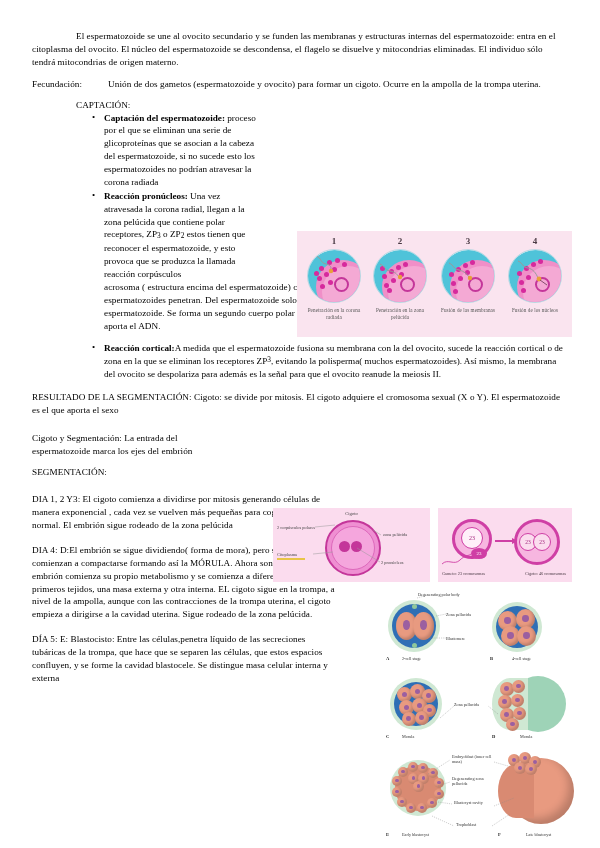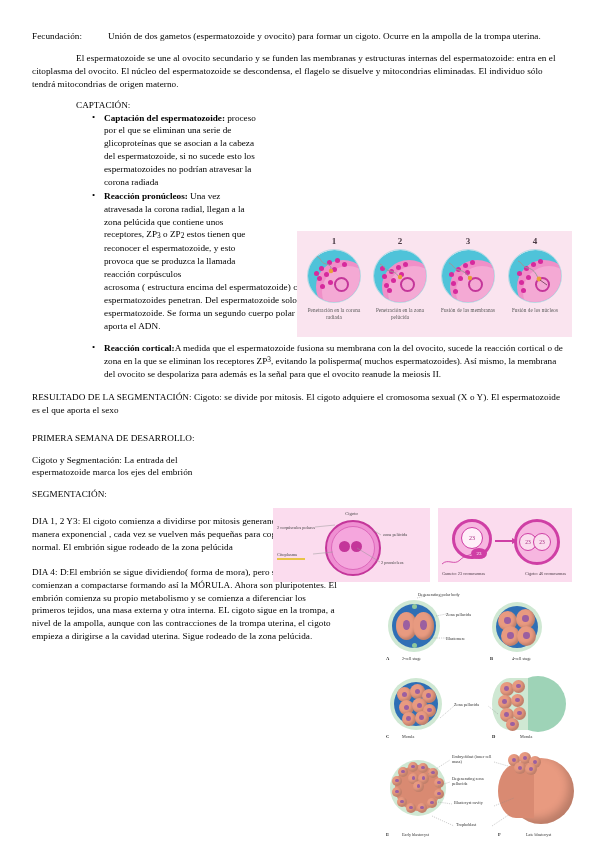--- a/index.html
+++ b/index.html
@@ -351,60 +351,60 @@
   }
 </style>
 </head>
 <body>
 
 <div id="page">
 
   <div class="doc">
 
 
+    <p class="para indent">El espermatozoide se une al ovocito secundario y se funden las membranas y estructuras internas del espermatozoide: entra en el citoplasma del ovocito. El núcleo del espermatozoide se descondensa, el flagelo se disuelve y mitocondrias eliminadas. El individuo sólo tendrá mitocondrias de origen materno.</p>
+
     <p class="para"><span>Fecundación:</span><span class="tabgap"></span><span>Unión de dos gametos (espermatozoide y ovocito) para formar un cigoto. Ocurre en la ampolla de la trompa uterina.</span></p>
-
-    <p class="para indent">El espermatozoide se une al ovocito secundario y se funden las membranas y estructuras internas del espermatozoide: entra en el citoplasma del ovocito. El núcleo del espermatozoide se descondensa, el flagelo se disuelve y mitocondrias eliminadas. El individuo sólo tendrá mitocondrias de origen materno.</p>
 
 
     <div class="captacion">CAPTACIÓN:</div>
 
     <ul class="bullets">
       <li class="narrow"><b>Captación del espermatozoide:</b><span> proceso por el que se eliminan una serie de glicoproteínas que se asocian a la cabeza del espermatozoide, si no sucede esto los espermatozoides no podrían atravesar la corona radiada</span></li>
-      <li class="narrow"><b>Reacción pronúcleos:</b><span> Una vez atravesada la corona radial, llegan a la zona pelúcida que contiene unos receptores, ZP</span><span class="sub">3</span><span> o ZP</span><span class="sub">2</span><span> estos tienen que reconocer el espermatozoide, y esto provoca que se produzca la llamada reacción corpúsculos</span></li>
+      <li class="narrow"><b>Reacción pronúcleos:</b><span> Una vez atravesada la corona radial, llegan a la zona pelúcida que contiene polar receptores, ZP</span><span class="sub">3</span><span> o ZP</span><span class="sub">2</span><span> estos tienen que reconocer el espermatozoide, y esto provoca que se produzca la llamada reacción corpúsculos</span></li>
     </ul>
 
     <p class="para" style="padding-left:72px;margin-top:0;">acrosoma ( estructura encima del espermatozoide) comienzan a formar poros en la zona pelúcida, con ello, los espermatozoides penetran. Del espermatozoide solo va a quedar la cabeza, la cola se desprende. Ocurre la entrada del espermatozoide. Se forma un segundo cuerpo polar para recoger el material genético restante.. El espermatozoide sólo aporta el ADN.</p>
 
     <ul class="bullets">
       <li><b>Reacción cortical:</b><span>A medida que el espermatozoide fusiona su membrana con la del ovocito, sucede la reacción cortical o de zona  en la que se eliminan los receptores ZP</span><span class="sup">3</span><span>, evitando la polisperma( muchos espermatozoides). Así mismo, la membrana del ovocito se despolariza para además es la señal para que el ovocito reanude la meiosis II.</span></li>
     </ul>
 
     <div class="block-gap"></div>
 
     <p class="para">RESULTADO DE LA SEGMENTACIÓN: Cigoto: se divide por mitosis. El cigoto adquiere el cromosoma sexual (X o Y). El espermatozoide es el que aporta el sexo</p>
 
     <div style="height:6px"></div>
 
-    <p class="para" style="padding-right:330px;">PRIMERA SEMANA DE DESARROLLO:</p>
 
     <p class="para" style="padding-right:330px;">Cigoto y Segmentación: La entrada del espermatozoide marca los ejes del embrión</p>
 
     <p class="para" style="padding-right:330px;">SEGMENTACIÓN:</p>
 
     <div style="height:5px"></div>
 
     <p class="para" style="padding-right:228px;">DIA 1, 2 Y3:  El cigoto comienza a dividirse por mitosis generando células de manera exponencial , cada vez se vuelven más pequeñas para coger el tamaño normal. El embrión sigue rodeado de la zona pelúcida</p>
 
     <div style="height:3px"></div>
 
     <p class="para" style="padding-right:228px;">DIA 4: D:El embrión se sigue dividiendo( forma de mora), pero sus células comienzan a compactarse formando así la MÓRULA. Ahora son pluripotentes. El embrión comienza su propio metabolismo y se comienza a diferenciar los primeros tejidos, una masa externa y otra interna. EL cigoto sigue en la trompa, a nivel de la ampolla, aunque con las contracciones de la trompa uterina, el cigoto empieza a dirigirse a la cavidad uterina. Sigue rodeado de la zona pelúcida.</p>
 
     <div style="height:3px"></div>
 
+    <p class="para" style="padding-right:228px;">DÍA 5: E: Blastocisto: Entre las células,penetra líquido de las secreciones tubáricas de la trompa, que hace que se separen las células, que estos espacios confluyen, y se forme la cavidad blastocele. Se distingue masa celular interna y externa</p>
 
   </div>
 
   <div class="fig-fert">
 
     <div class="fert-cell" style="left:6px;">
       <div class="fert-num">1</div>
       <div class="fert-circle">
         <div class="fert-zona"></div>
           <div class="fert-ovo"></div>

